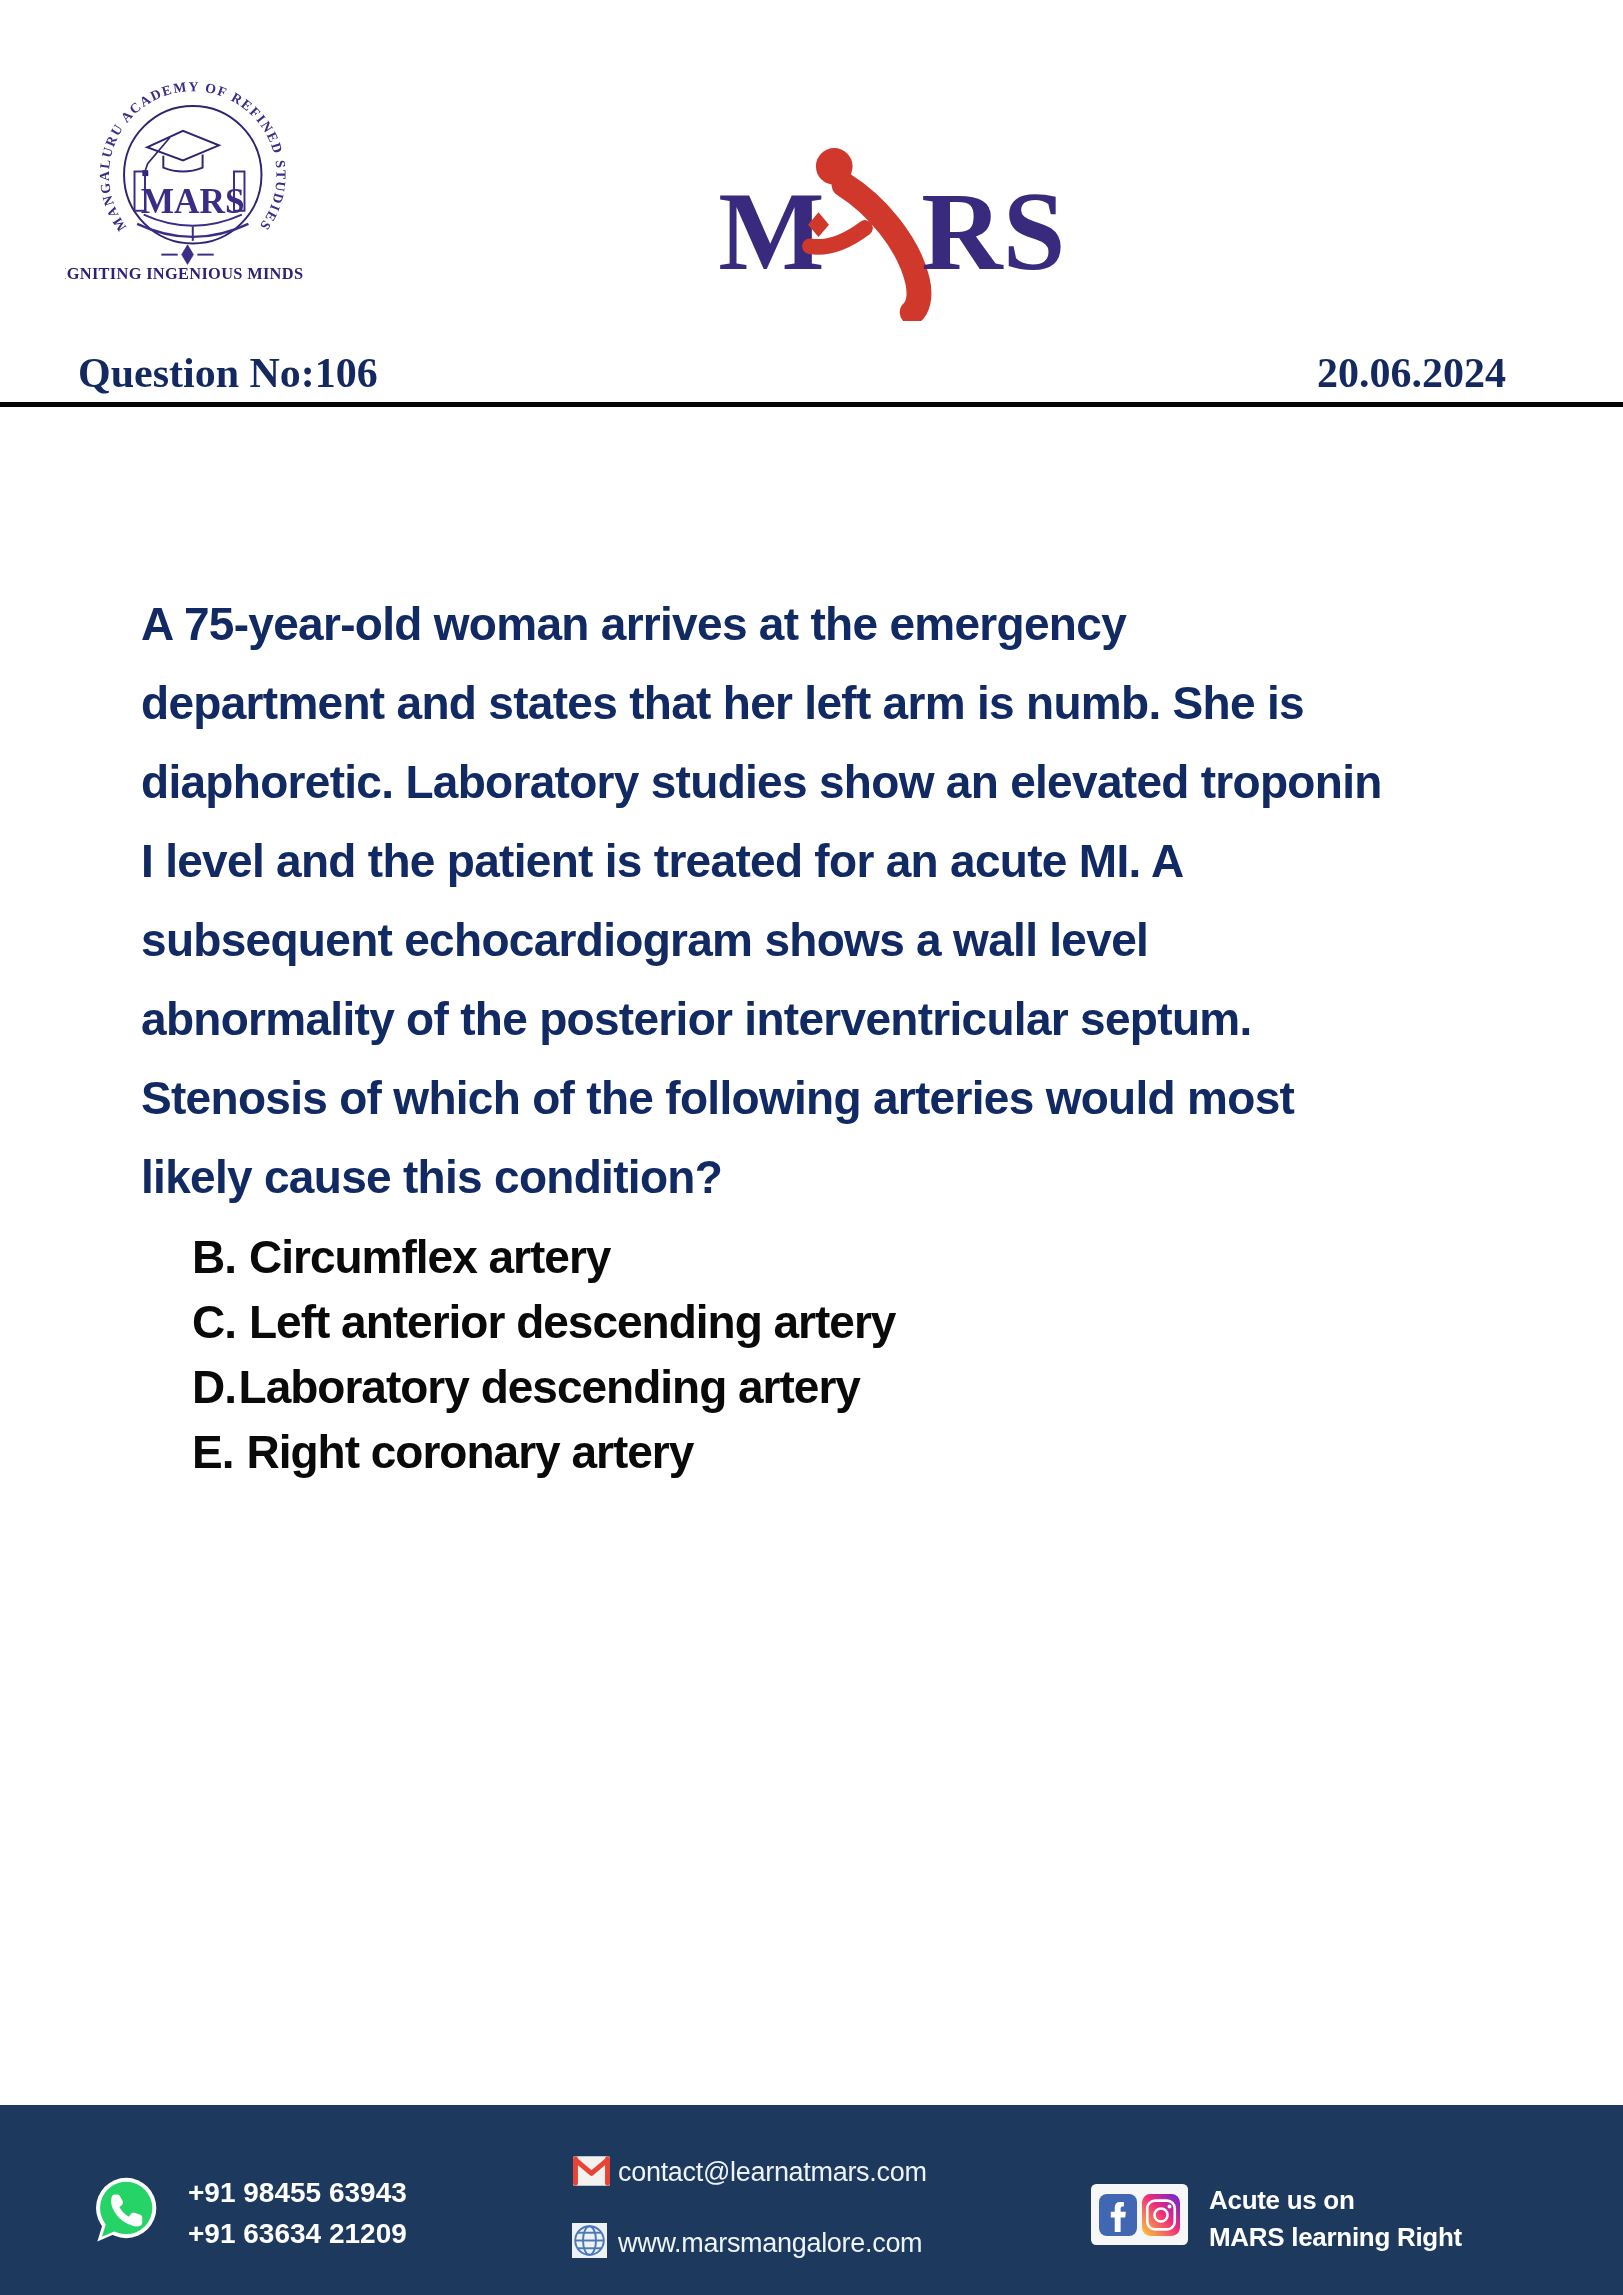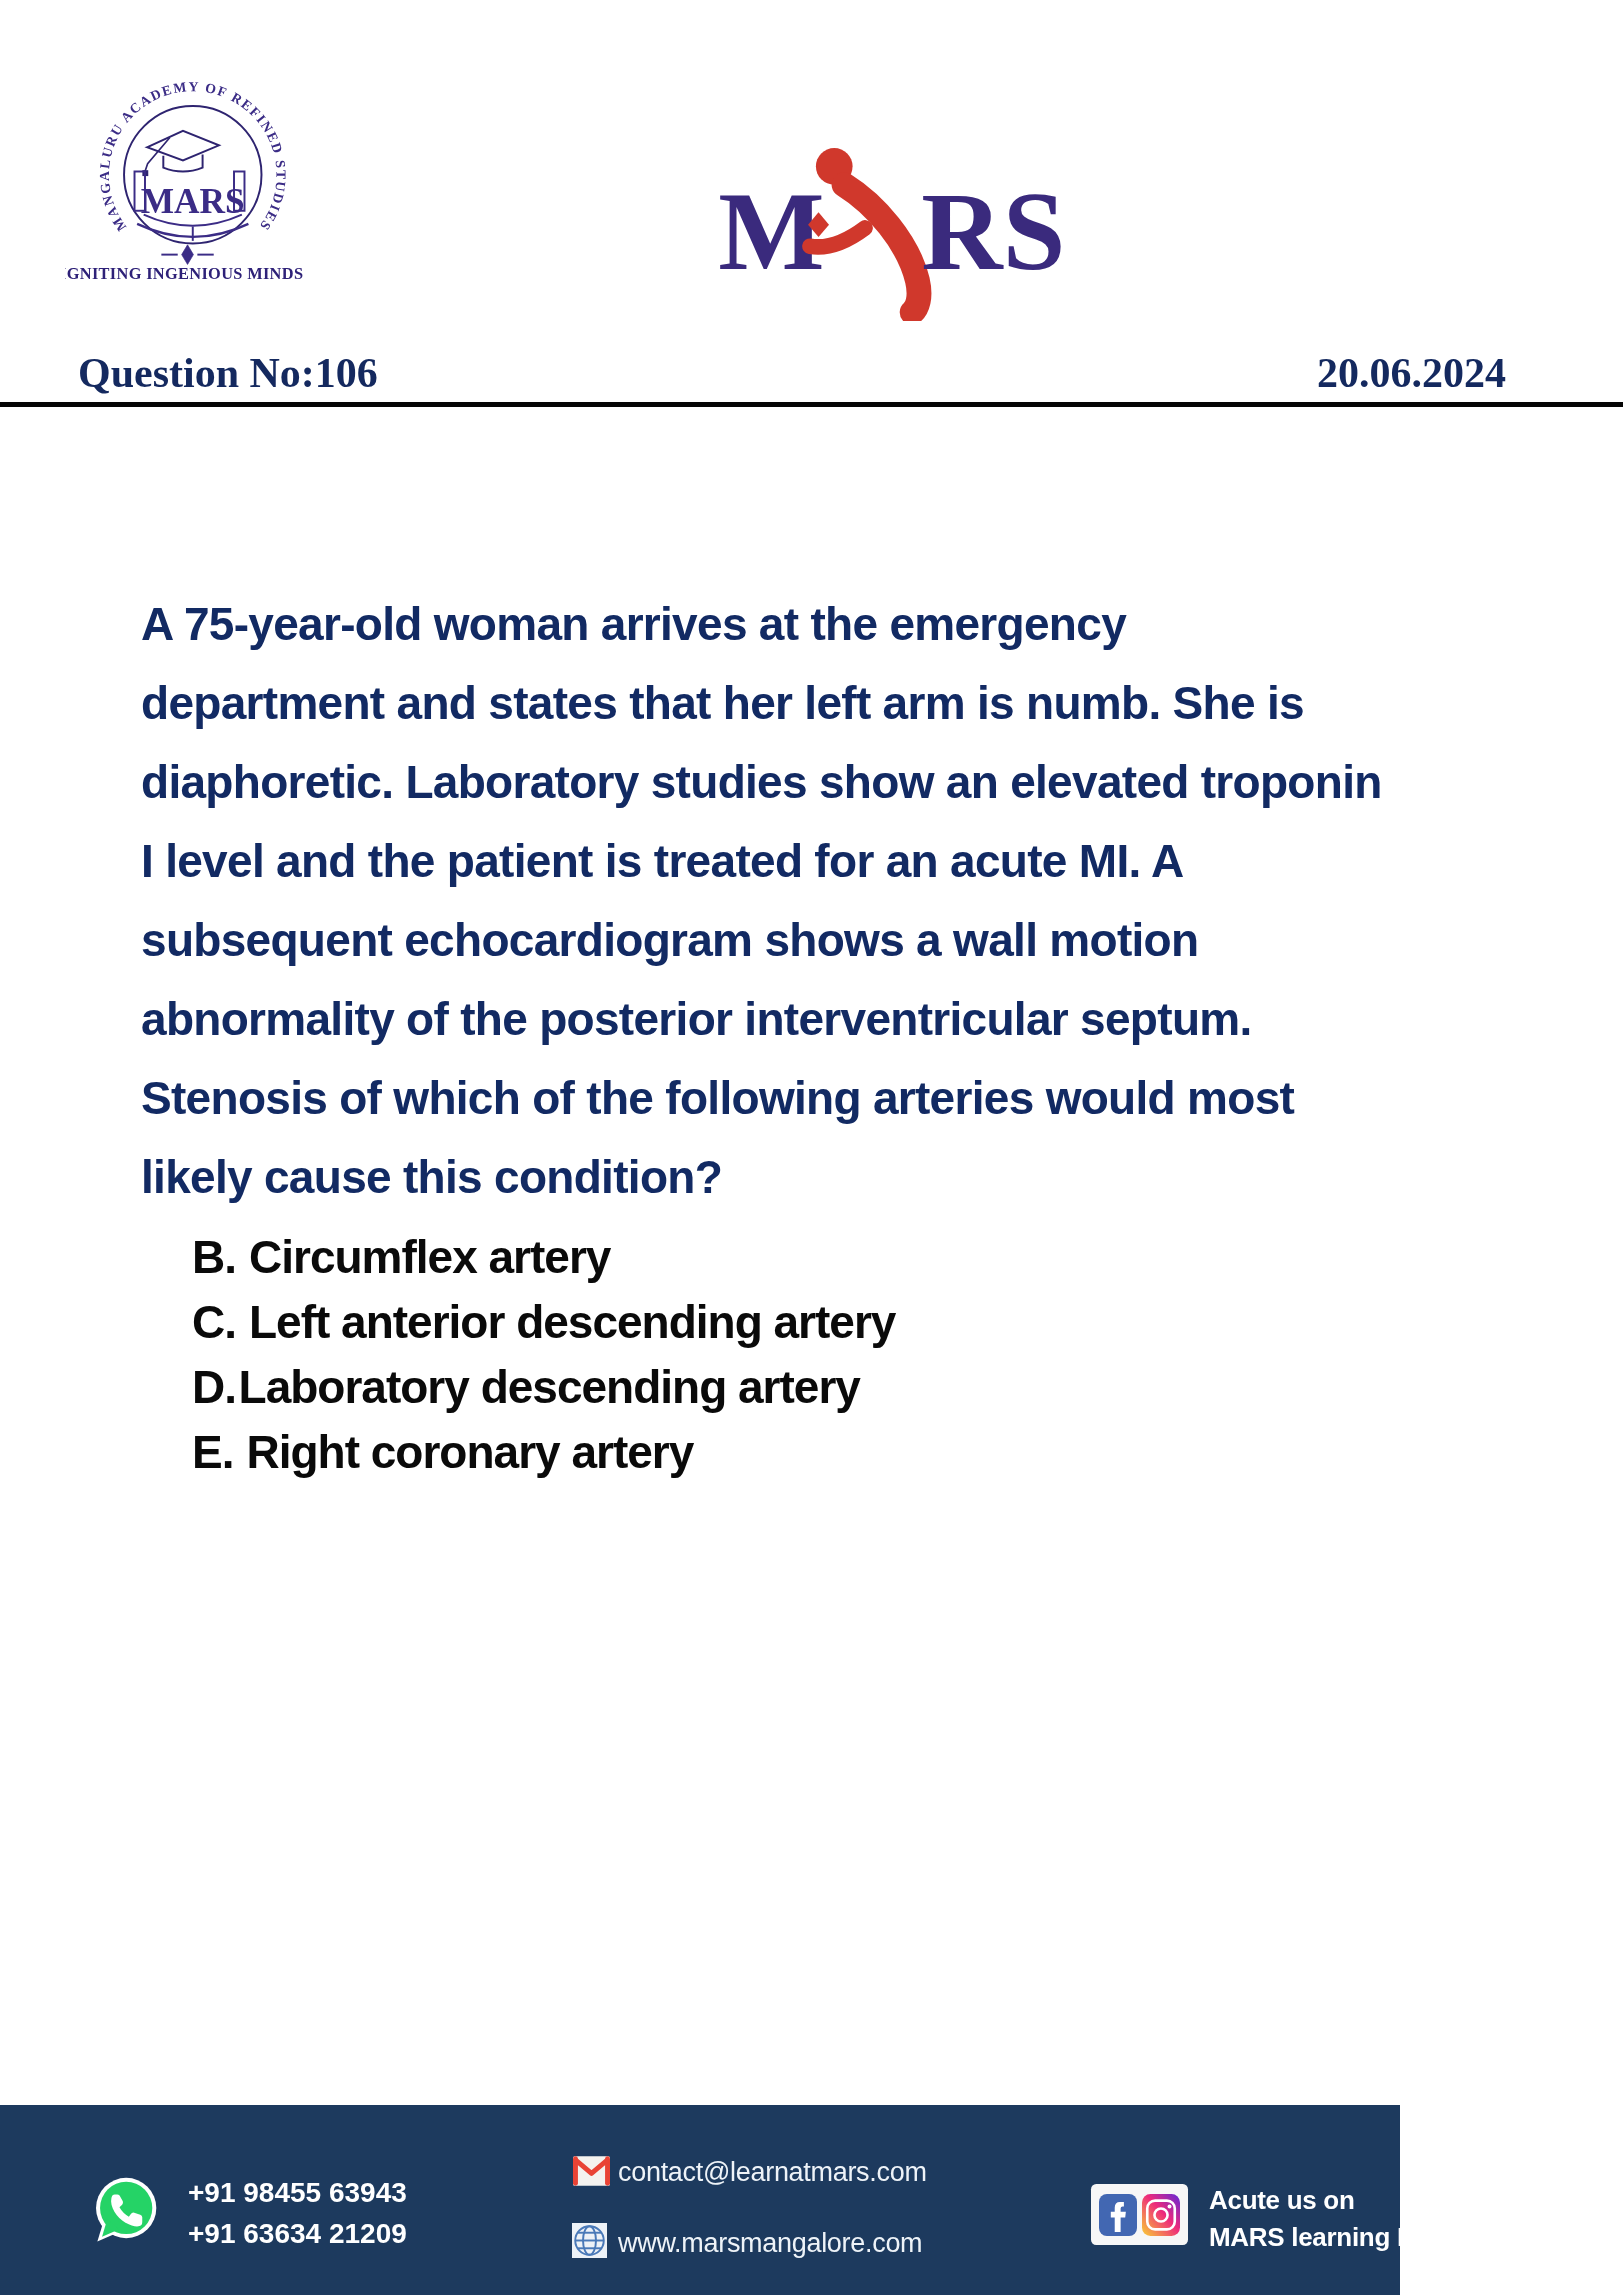--- a/index.html
+++ b/index.html
@@ -55,21 +55,21 @@
   
   .courtesy{
     position:absolute;left:0;top:2005px;width:1602px;
     text-align:center;color:#0b0b0b;
   }
   .courtesy-l1{font-size:24px;font-weight:500;line-height:33px;}
   .courtesy-l2{font-size:27px;font-weight:500;line-height:34px;}
 
   
   .footer{
-    position:absolute;left:0;top:2105px;width:1400px;height:190px;
+    position:absolute;left:0;top:2105px;width:1623px;height:190px;
     background:#1d3a5e;
   }
   .wa-icon{position:absolute;left:92px;top:71px;width:67px;height:68px;}
   .phones{
     position:absolute;left:188px;top:67px;
     color:#ffffff;font-weight:700;font-size:28px;line-height:41px;
     white-space:nowrap;
   }
   .gmail-icon{position:absolute;left:573px;top:51px;width:37px;height:30px;}
   .email{
@@ -145,21 +145,21 @@
 
   <div class="qno">Question No:106</div>
   <div class="qdate">20.06.2024</div>
   <div class="divider"></div>
 
   <div class="question">
     <div class="qline">A 75-year-old woman arrives at the emergency</div>
     <div class="qline">department and states that her left arm is numb. She is</div>
     <div class="qline">diaphoretic. Laboratory studies show an elevated troponin</div>
     <div class="qline">I level and the patient is treated for an acute MI. A</div>
-    <div class="qline">subsequent echocardiogram shows a wall motion</div>
+    <div class="qline">subsequent echocardiogram shows a wall level</div>
     <div class="qline">abnormality of the posterior interventricular septum.</div>
     <div class="qline">Stenosis of which of the following arteries would most</div>
     <div class="qline">likely cause this condition?</div>
   </div>
 
   <div class="options">
     <div class="option"><span class="opt-label">B.</span><span>Circumflex artery</span></div>
     <div class="option"><span class="opt-label">C.</span><span>Left anterior descending artery</span></div>
     <div class="option"><span class="opt-label">D.</span><span>Laboratory descending artery</span></div>
     <div class="option"><span class="opt-label">E.</span><span>Right coronary artery</span></div>

